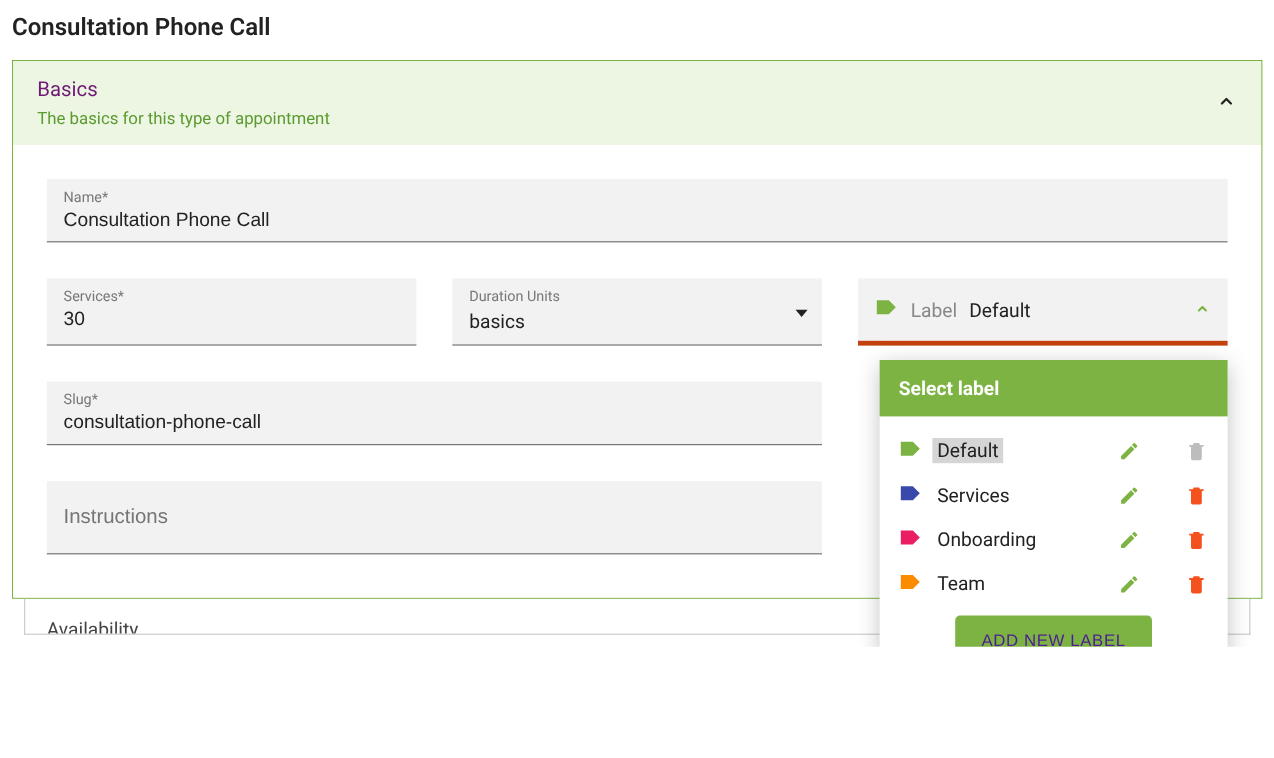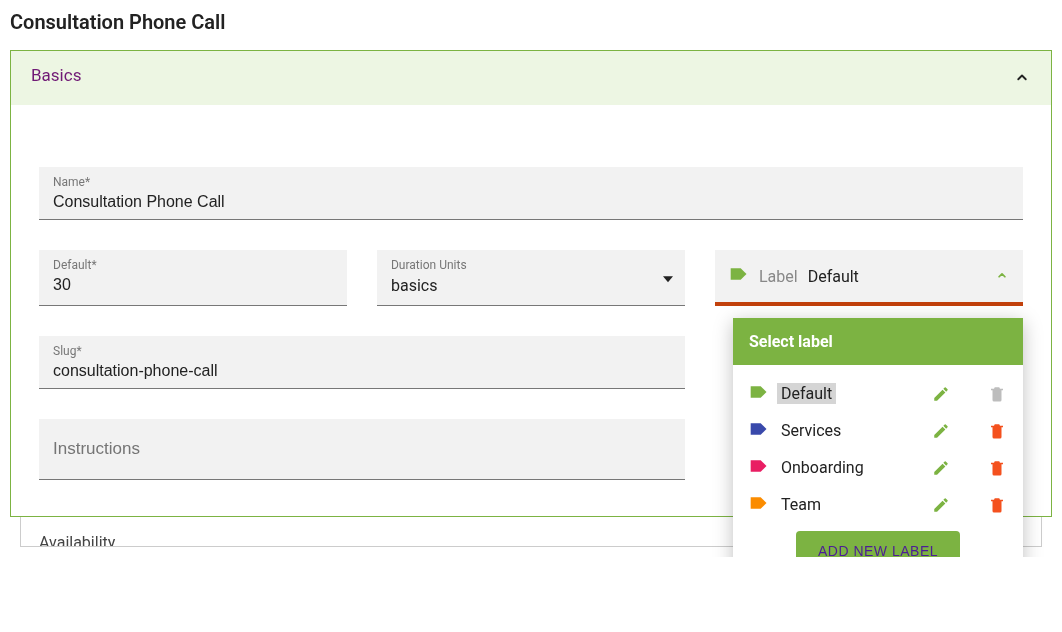--- a/index.html
+++ b/index.html
@@ -37,21 +37,20 @@
     }
     .chevron {
       font-size: 22px;
       font-weight: bold;
     }
     .chevron.dark { color: #222; }
     .chevron.green { color: #7cb342; font-size: 16px; }
     .panel-body {
       background: #fff;
       padding: 28px 28px 36px 28px;
-      margin-top: 34px;
     }
     .field-row {
       display: flex;
       gap: 30px;
       margin-bottom: 30px;
       position: relative;
     }
     .field {
       background: #f2f2f2;
       padding: 8px 14px 6px 14px;
@@ -186,40 +185,41 @@
   </style>
 </head>
 <body>
 
 <h1 class="page-title">Consultation Phone Call</h1>
 
 <div class="panel">
   <div class="panel-header">
     <div class="panel-header-text">
       <div class="title">Basics</div>
+      <div class="subtitle">The basics for this type of appointment</div>
     </div>
     <div class="chevron dark">
       <svg width="18" height="18" viewBox="0 0 24 24">
           <path d="M7 15l5-5 5 5" stroke="#222" stroke-width="2.5" fill="none" stroke-linecap="round" stroke-linejoin="round"></path>
         </svg>
     </div>
   </div>
 
   <div class="panel-body">
 
     <div class="field-row">
       <div class="field w-full">
         <div class="field-label">Name*</div>
         <input class="field-value" value="Consultation Phone Call" style="">
       </div>
     </div>
 
     <div class="field-row">
       <div class="field w-third">
-        <div class="field-label">Default*</div>
+        <div class="field-label">Services*</div>
         <input class="field-value" value="30" style="">
       </div>
 
       <div class="field w-third field-select">
         <div class="field-label">Duration Units</div>
         <div class="field-value">basics</div>
         <div class="select-caret"></div>
       </div>
 
       <div class="label-field">

